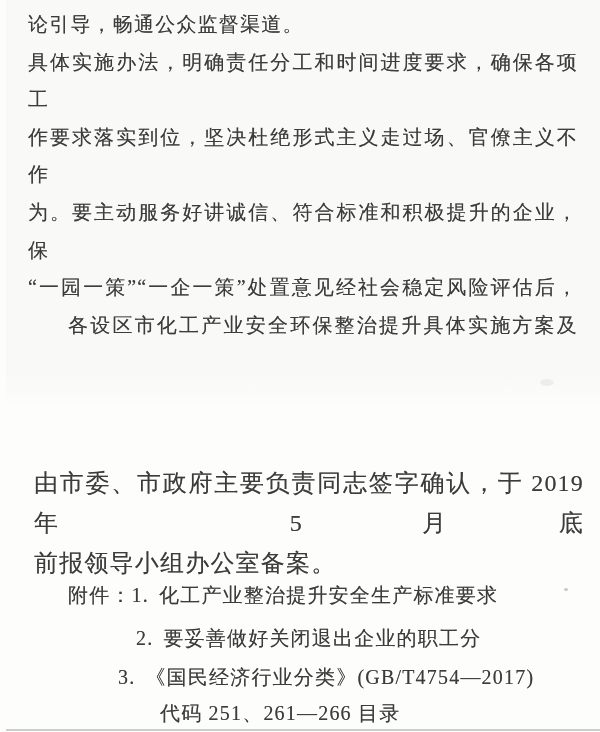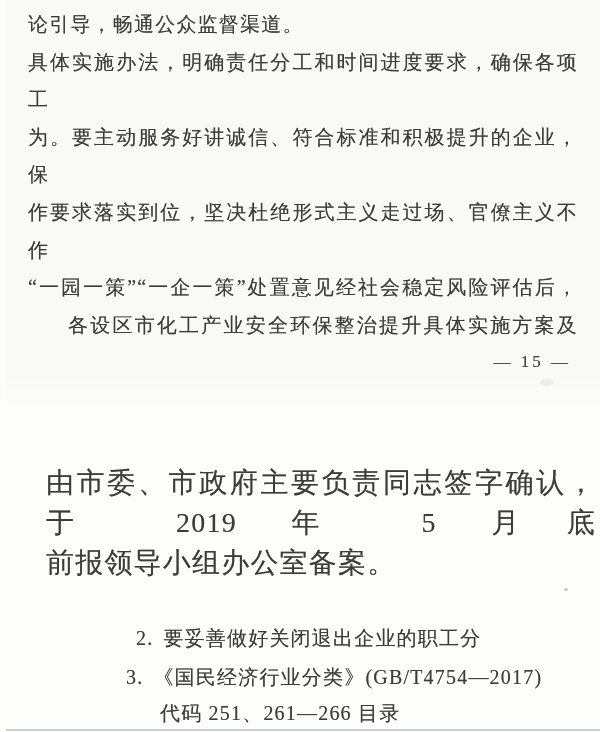--- a/index.html
+++ b/index.html
@@ -59,40 +59,40 @@
     top: 352px;
     width: 565px;
     text-align: right;
     font-size: 17px;
     letter-spacing: 3px;
     color: #454545;
   }
 
   
   .p2-text {
-    left: 40px;
+    left: 28px;
     top: 463px;
     width: 550px;
-    font-size: 28px;
+    font-size: 24px;
     line-height: 40px;
     letter-spacing: 1.2px;
   }
 
   .attachment-row {
     position: absolute;
     font-size: 20px;
     letter-spacing: 1.2px;
     white-space: nowrap;
     color: #3c3c3c;
     filter: blur(0.25px);
     text-shadow: 0 0 0.5px rgba(60,60,60,0.55);
   }
   .att-1 { left: 62px;  top: 582px; }
   .att-2 { left: 130px; top: 625px; }
-  .att-3 { left: 120px; top: 664px; }
+  .att-3 { left: 112px; top: 664px; }
   .att-4 { left: 154px; top: 700px; }
   .att-num { margin-right: 10px; }
 
   
   .speck-1 {
     position: absolute;
     left: 558px; top: 588px;
     width: 4px; height: 3px;
     border-radius: 50%;
     background: #b9b9b5;
@@ -116,33 +116,35 @@
 </head>
 <body>
 
 <div class="scan-canvas">
 
   <div class="scan-top-tone"></div>
 
   <div class="page-body p1-text">
     <div class="line">论引导，畅通公众监督渠道。</div>
     <div class="line j">具体实施办法，明确责任分工和时间进度要求，确保各项工</div>
+    <div class="line j">作要求落实到位，坚决杜绝形式主义走过场、官僚主义不作</div>
     <div class="line j">为。要主动服务好讲诚信、符合标准和积极提升的企业，保</div>
-    <div class="line j">作要求落实到位，坚决杜绝形式主义走过场、官僚主义不作</div>
     <div class="line j">“一园一策”“一企一策”处置意见经社会稳定风险评估后，</div>
     <div class="line j indent">各设区市化工产业安全环保整治提升具体实施方案及</div>
   </div>
 
-  <div class="page-body page-number-line">— 15 —</div>
 
   <div class="page-body p2-text">
     <div class="line j">由市委、市政府主要负责同志签字确认，于 2019 年 5 月底</div>
     <div class="line">前报领导小组办公室备案。</div>
   </div>
 
+  <div class="attachment-row att-1">
+    <span class="att-label">附件：</span><span class="att-num">1.</span><span>化工产业整治提升安全生产标准要求</span>
+  </div>
   <div class="attachment-row att-2">
     <span class="att-num">2.</span><span>要妥善做好关闭退出企业的职工分</span>
   </div>
   <div class="attachment-row att-3">
     <span class="att-num">3.</span><span>《国民经济行业分类》(GB/T4754—2017)</span>
   </div>
   <div class="attachment-row att-4">
     <span>代码 251、261—266 目录</span>
   </div>
 

